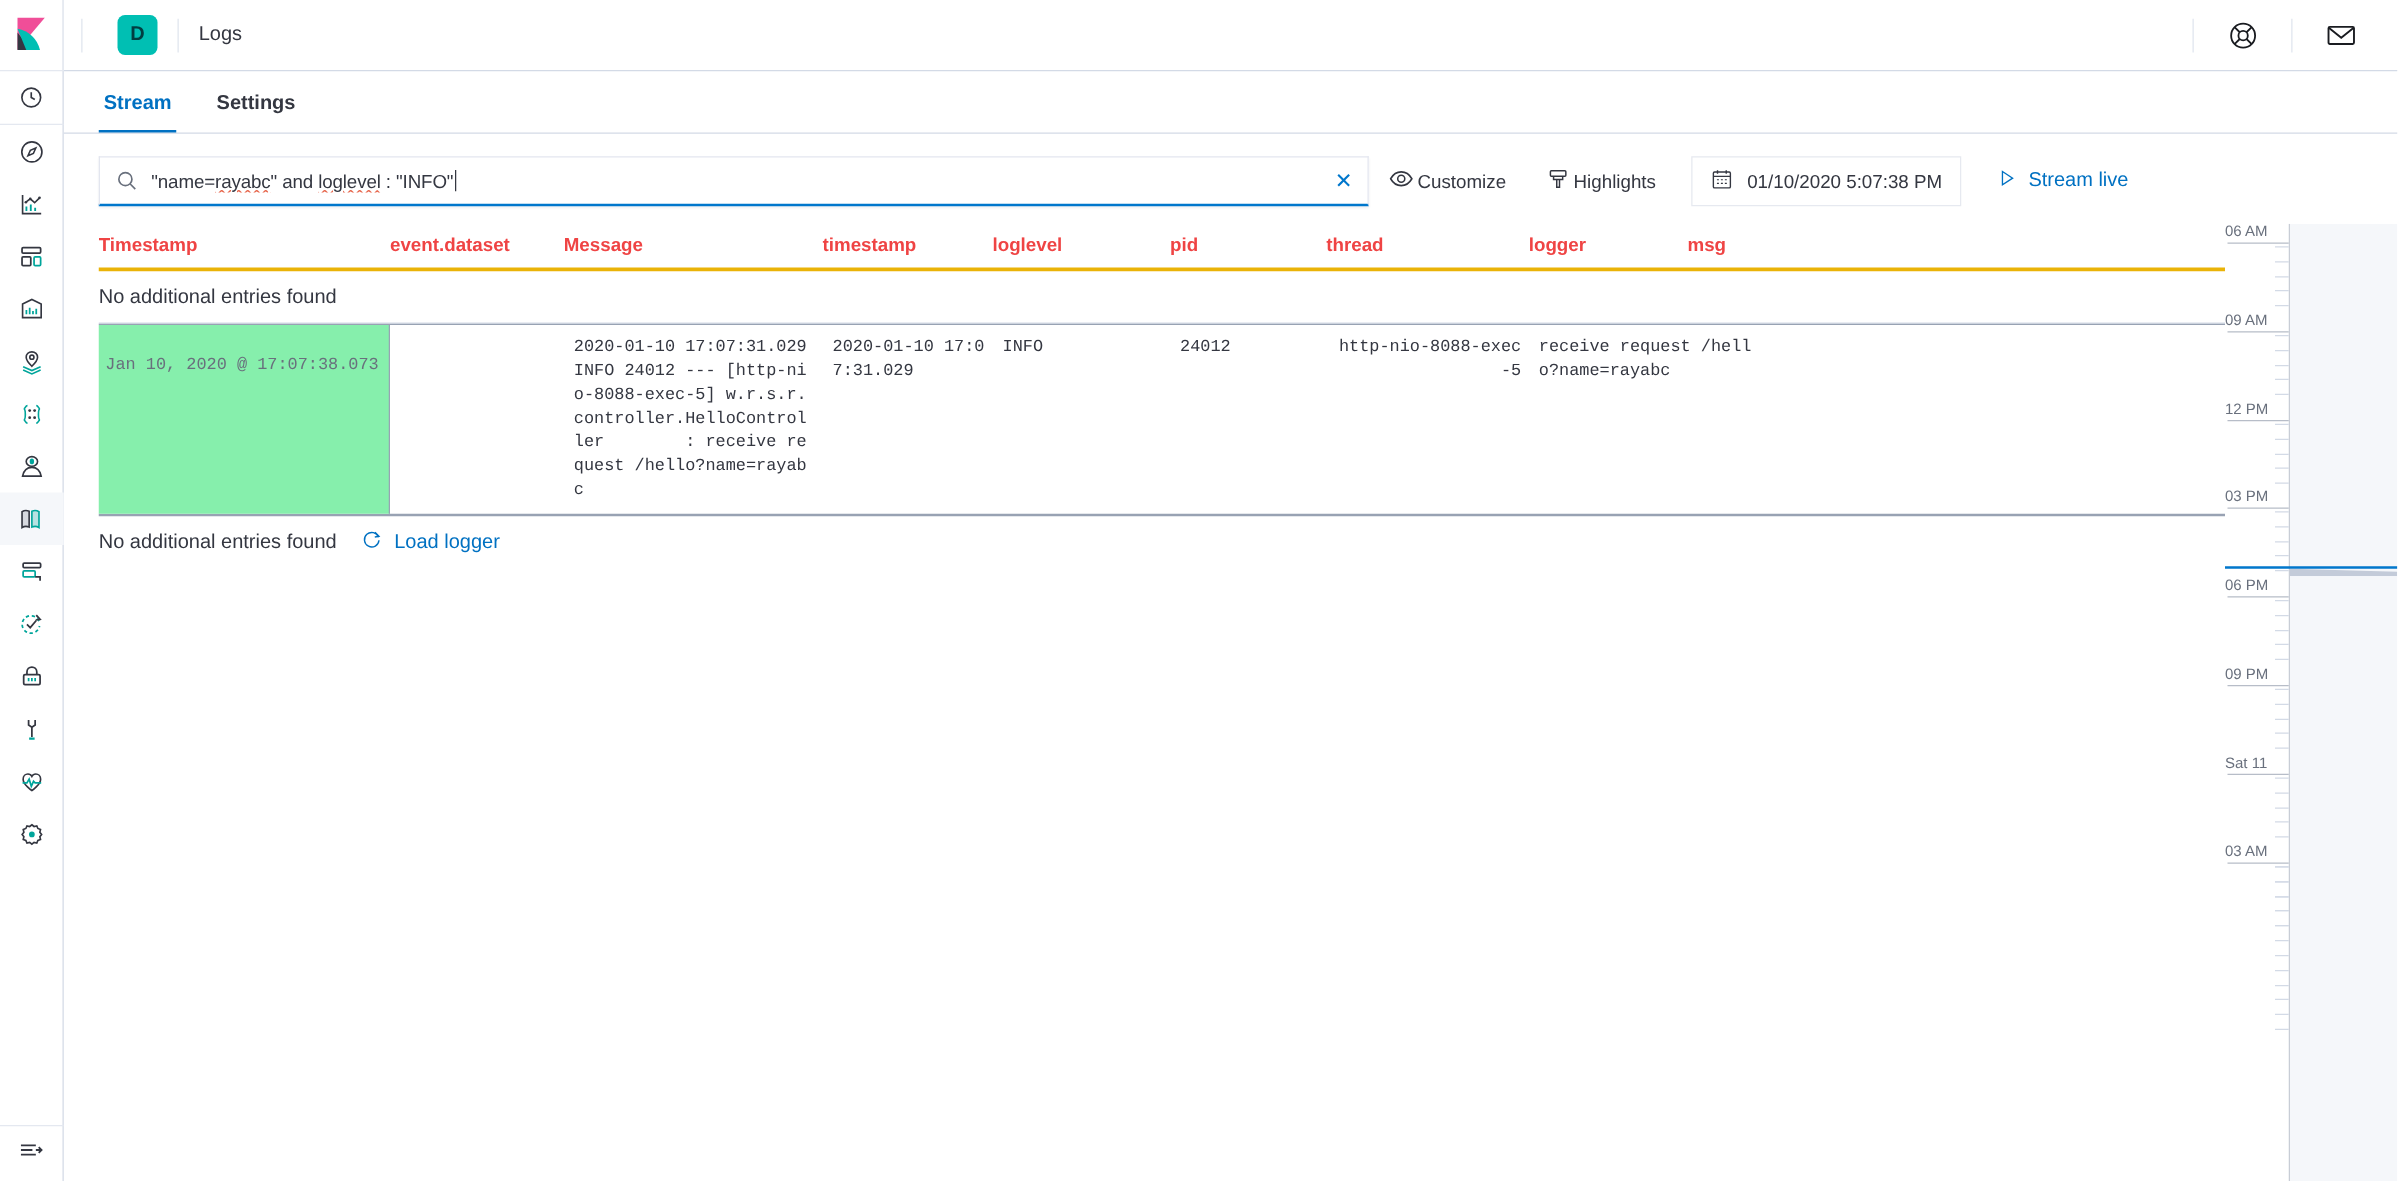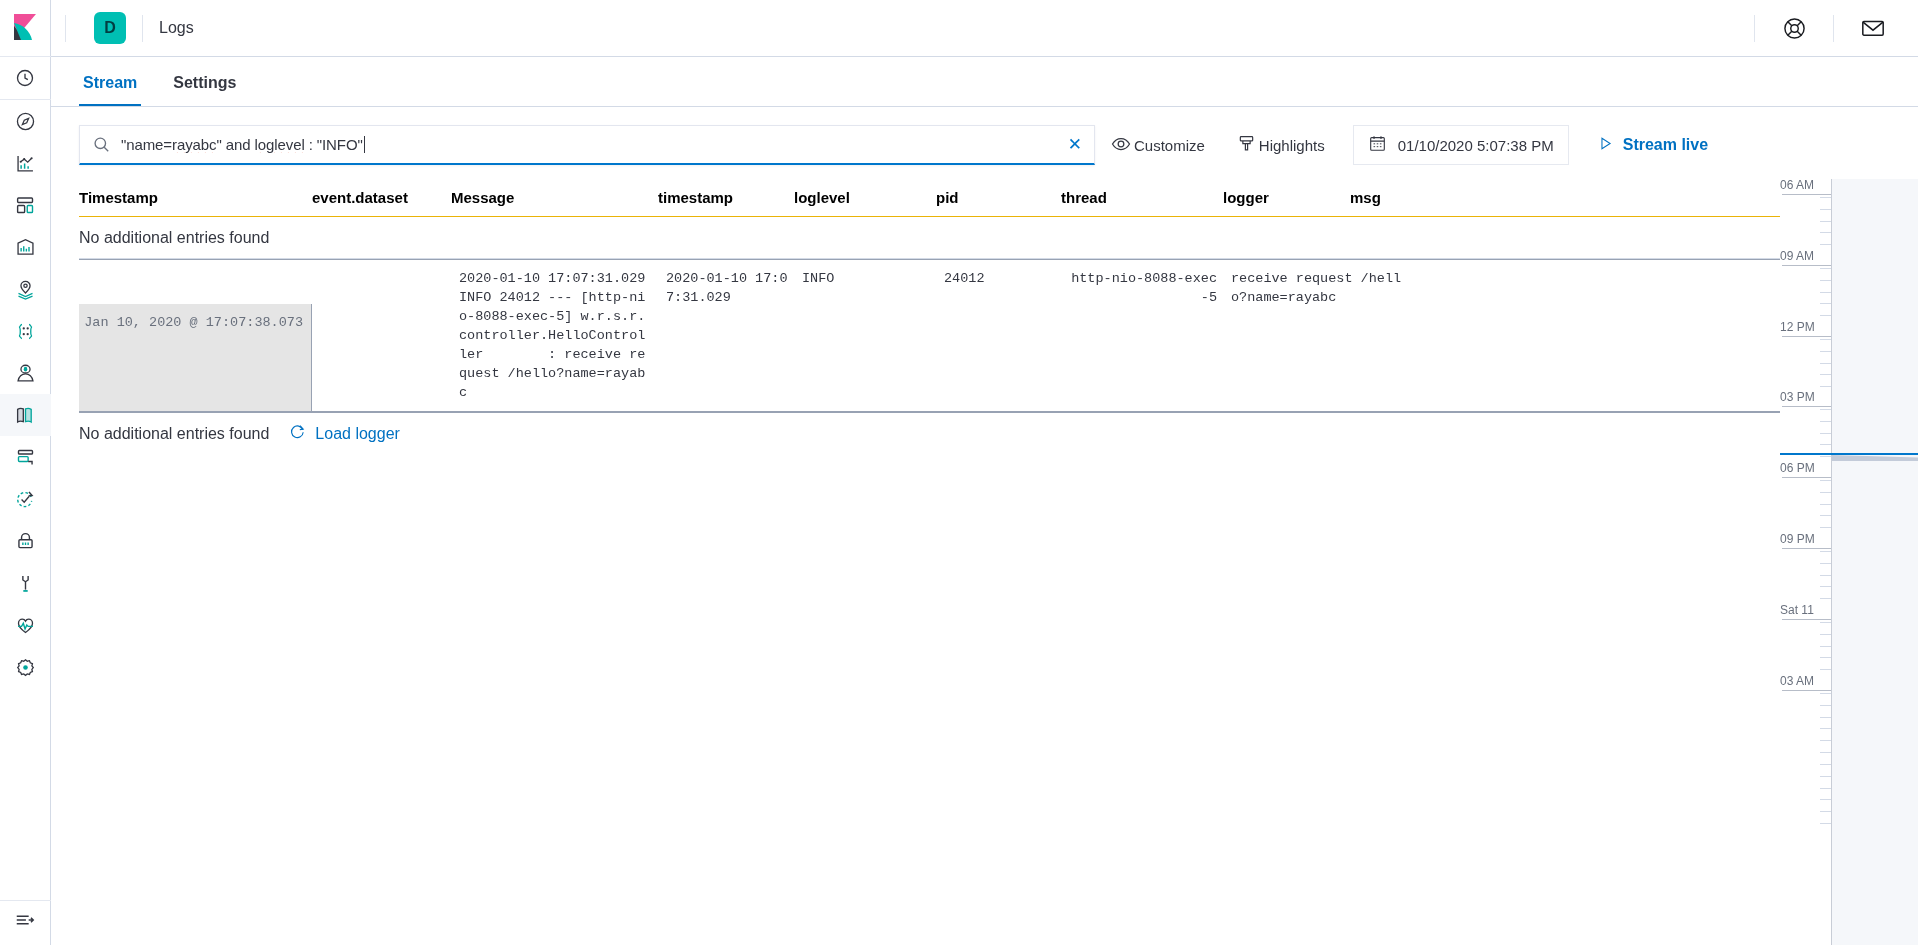--- a/index.html
+++ b/index.html
@@ -91,46 +91,46 @@
 
   .qb-btn { display: flex; align-items: center; gap: 3px; font-size: 15px; color: #343741;
             cursor: pointer; padding: 0 16px; height: 40px; white-space: nowrap; }
   .qb-btn:first-of-type { margin-left: 14px; }
   .datepicker {
     display: flex; align-items: center; gap: 11px; height: 40px; padding: 0 14px;
     border: 1px solid #e6e9f0; background: #fff; font-size: 15px; color: #343741;
     margin-left: 12px; cursor: pointer; white-space: nowrap;
   }
   .stream-live {
-    display: flex; align-items: center; gap: 9px; color: #0071c2; font-size: 16px; font-weight: 700;
+    display: flex; align-items: center; gap: 9px; color: #0071c2; font-size: 16px; font-weight: 400;
     cursor: pointer; margin-left: 28px; white-space: nowrap;
   }
 
   
   .logarea { flex: 1 1 auto; display: flex; min-height: 0; }
   .logmain { flex: 1 1 auto; min-width: 0; display: flex; flex-direction: column; padding-left: 28px; }
 
   .colheads { display: flex; height: 38px; align-items: center;
-              border-bottom: 1px solid #eab308; font-size: 15px; font-weight: 700; color: #000000; }
+              border-bottom: 3px solid #eab308; font-size: 15px; font-weight: 700; color: #ef4444; }
   .ch { overflow: hidden; white-space: nowrap; }
 
   .nomore {
     height: 42px; display: flex; align-items: center; gap: 20px;
     font-size: 16px; color: #343741;
   }
   .nomore-top { border-bottom: 1px solid #d3dae6; }
   .nomore-bot { border-top: 1px solid #98a2b3; }
   .loadagain { display: flex; align-items: center; gap: 9px; color: #0071c2; cursor: pointer; font-size: 16px; }
 
   .logrow { display: flex; border-top: 1px solid #98a2b3; border-bottom: 1px solid #98a2b3;
             font-family: "Liberation Mono", monospace; font-size: 13.5px; line-height: 19px; color: #343741; }
   .cell { padding: 9px 6px 9px 0; word-break: break-all; white-space: pre-wrap; }
   .cell-ts {
-    background: #e5e5e5; color: #69707d; border-right: 1px solid #98a2b3;
-    padding: 9px 8px 9px 0; text-align: right; margin-top: 44px;
+    background: #86efac; color: #69707d; border-right: 1px solid #98a2b3;
+    padding: 23px 8px 9px 0; text-align: right;
   }
 
   
   .minimap { flex: 0 0 138px; width: 138px; position: relative; background: #fff;
              border-left: 0; overflow: hidden; }
   .mm-axis { position: absolute; left: 0; top: 0; bottom: 16px; width: 100px; }
   .mm-rule { position: absolute; left: 51px; top: 0; bottom: 0; width: 1px; background: #c8cdd6; }
   .mm-panel { position: absolute; left: 52px; right: 0; top: 0; bottom: 0; background: #f5f7fa; }
   .mm-label { position: absolute; left: 0; width: 50px; text-align: left;
               font-size: 12px; color: #69707d; transform: translateY(-50%); }

